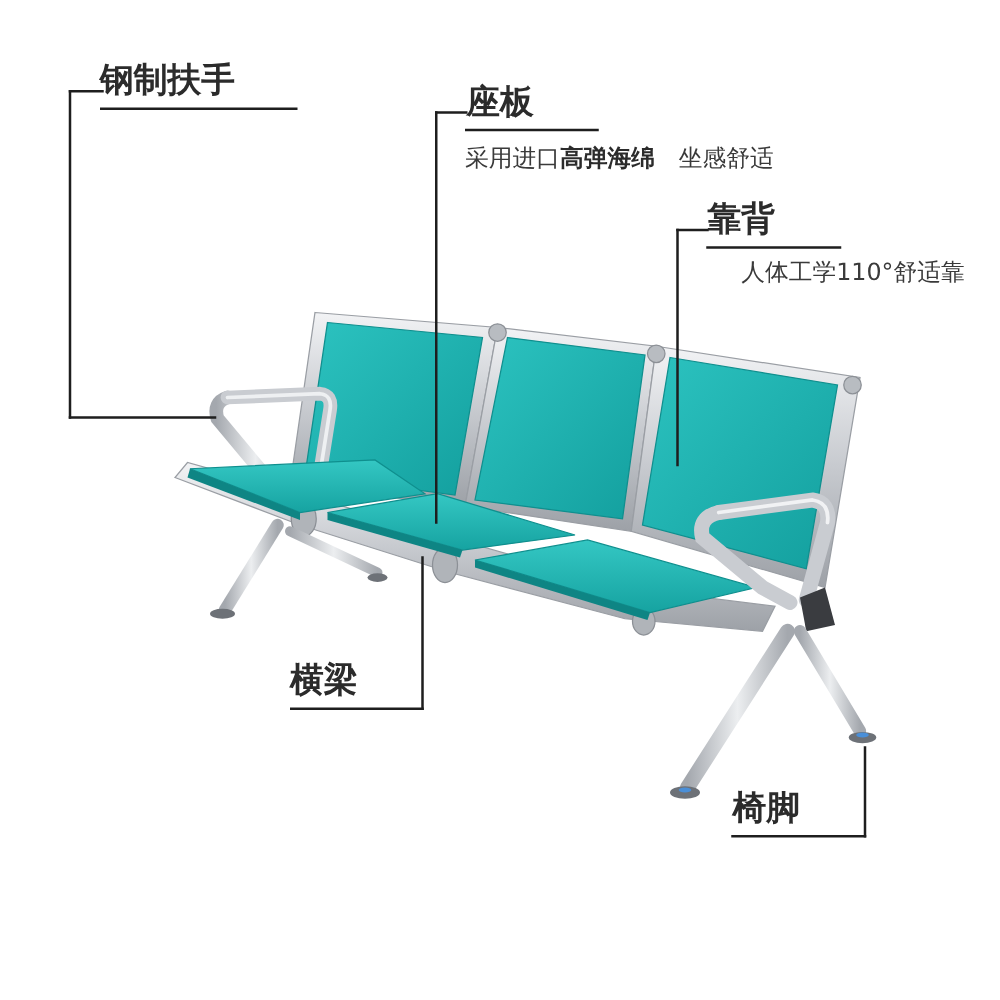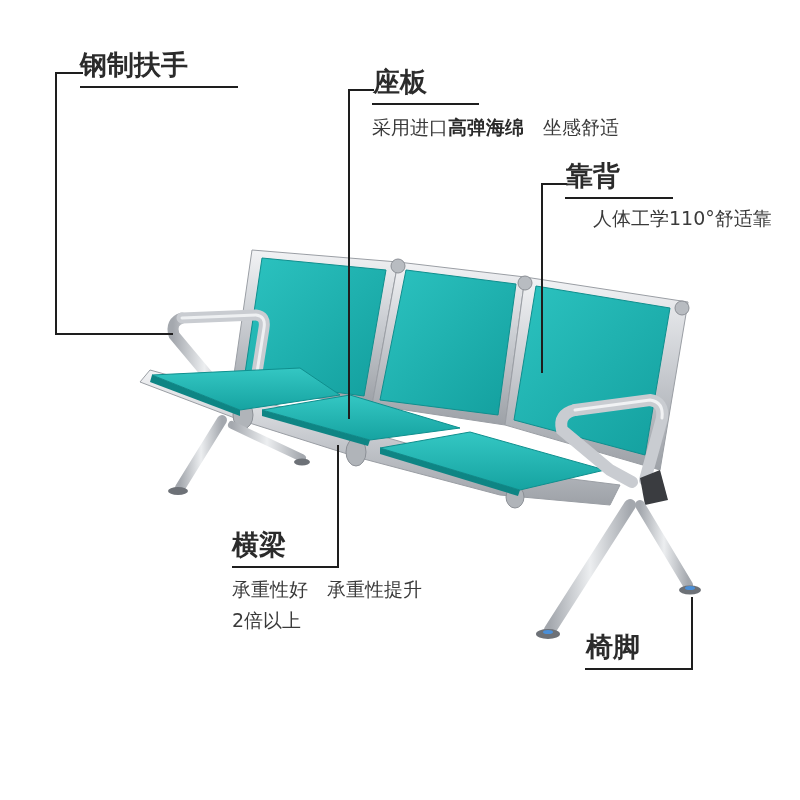--- a/index.html
+++ b/index.html
@@ -115,24 +115,20 @@
   <div class="line" style="left:541px;top:183px;width:2px;height:190px;"></div>
   <div class="title" style="left:566px;top:161px;text-align:center;">靠背</div>
   <div class="line" style="left:565px;top:197px;width:108px;height:2px;"></div>
   <div class="desc" style="left:565px;top:203px;margin-left:28px;">
     <div>人体工学110°舒适靠</div>
   </div>
 
   <div class="line" style="left:337px;top:445px;width:2px;height:123px;"></div>
   <div class="line" style="left:232px;top:566px;width:107px;height:2px;"></div>
   <div class="title" style="left:232px;top:530px;text-align:center;">横梁</div>
-  <div class="desc" style="left:232px;top:574px;">
-    <div>承重性好　承重性提升</div>
-    <div>2倍以上</div>
-  </div>
 
   <div class="line" style="left:691px;top:597px;width:2px;height:73px;"></div>
   <div class="line" style="left:585px;top:668px;width:108px;height:2px;"></div>
   <div class="title" style="left:586px;top:632px;">椅脚</div>
   <div class="desc" style="left:585px;top:676px;">
   </div>
 
 </div>
 
 </body></html>

